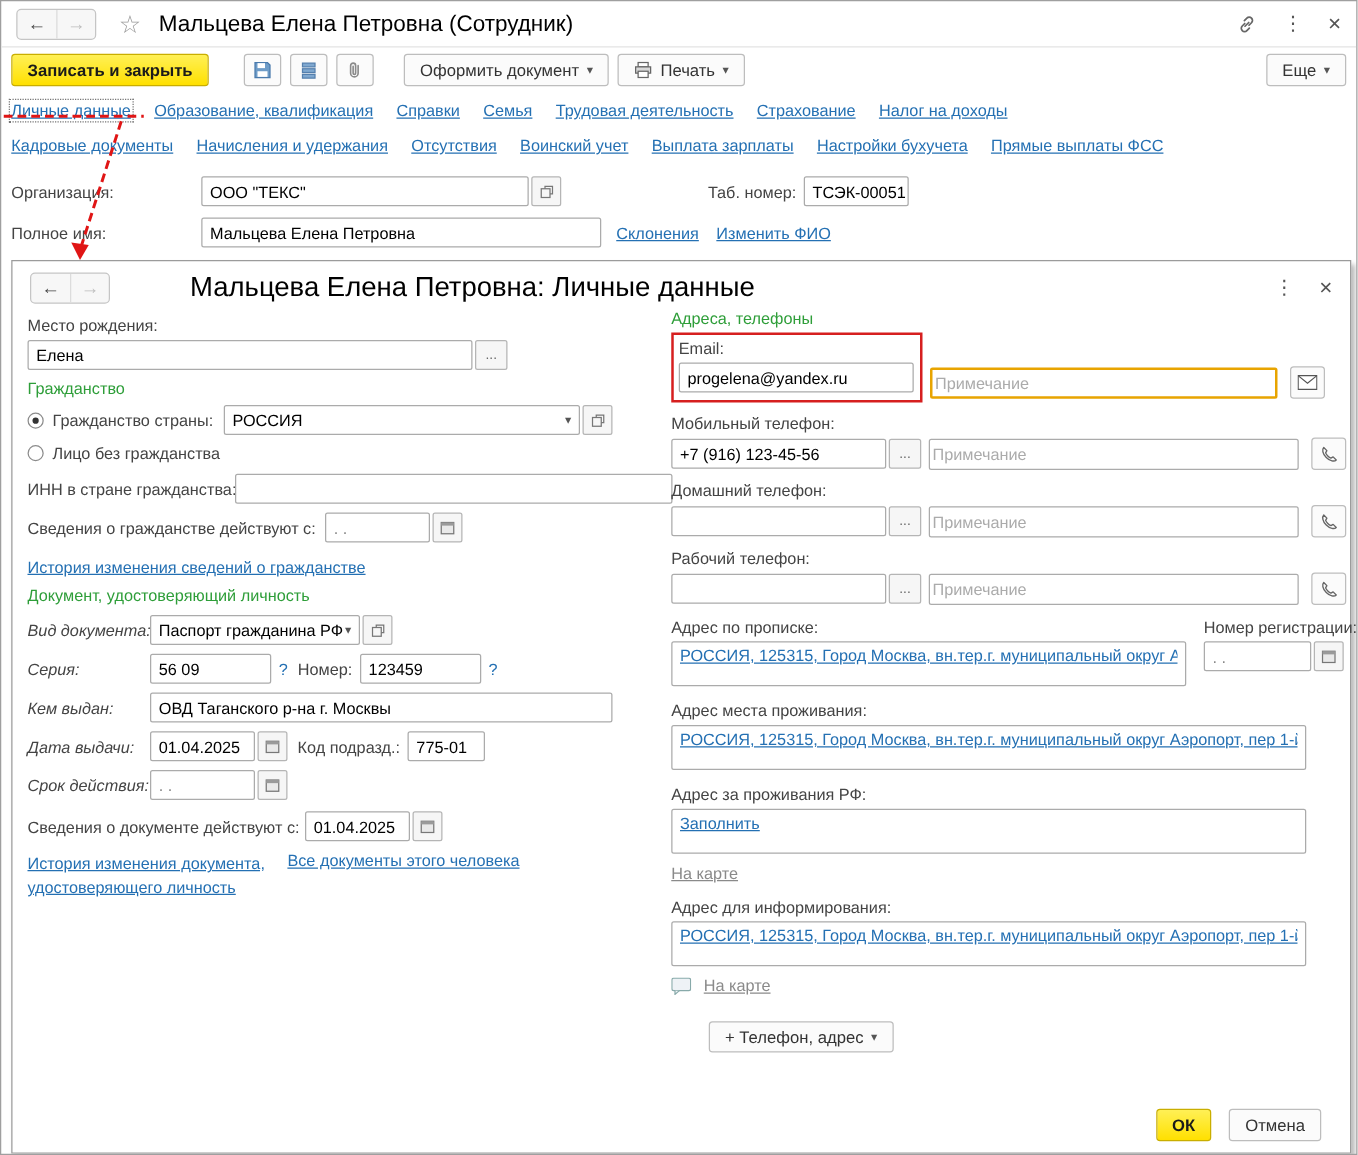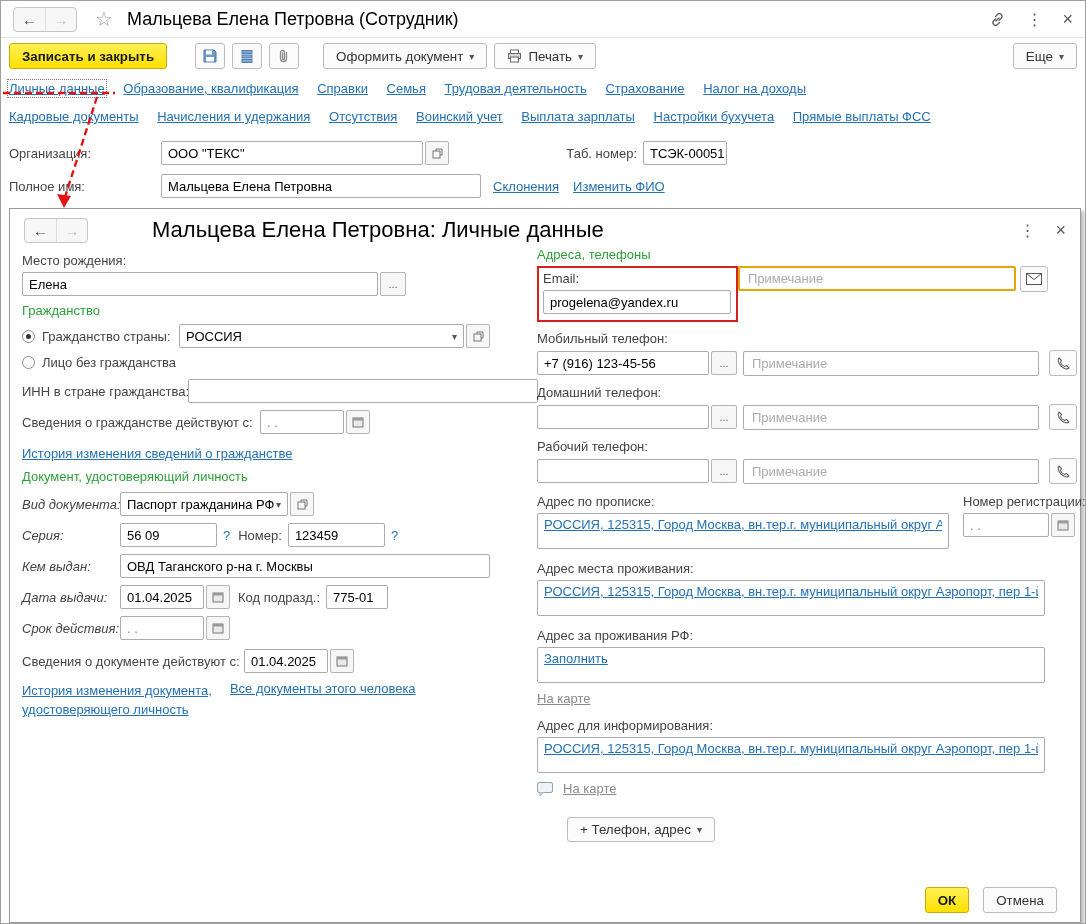--- a/index.html
+++ b/index.html
@@ -68,21 +68,21 @@
   .col-left { position:absolute; left:12px; top:44px; width:516px; }
   .col-right { position:absolute; left:527px; top:38px; width:546px; }
   .f-row { display:flex; align-items:center; margin-bottom:7px; }
   .lbl-98 { width:98px;font-style:italic; }
   .radio { width:13px; height:13px; border:1px solid #8c8c8c; border-radius:50%; margin-right:7px; flex:none; position:relative; background:#fff; }
   .radio.on::after { content:""; position:absolute; left:3px; top:3px; width:5px; height:5px; border-radius:50%; background:#333; }
   .q { color:#2470B3; margin:0 8px 0 6px; cursor:pointer; }
   .addr-box { border:1px solid #ABABAB; border-radius:2px; min-height:36px; padding:3px 6px; overflow:hidden; }
   .addr-box a { display:inline-block; max-width:100%; overflow:hidden; text-overflow:clip; white-space:nowrap; }
   .note-input {
-    border:1px solid #ABABAB; border-radius:2px; height:25px; padding:0 8px;
+    border:1px solid #ABABAB; border-radius:2px; height:25px; padding:0 2px;
     font-family:"Liberation Sans", sans-serif; font-size:13px; color:#000; background:#fff;
   }
   .note-input::placeholder { color:#ABABAB; }
   .note-focus { border:2px solid #E8A400; }
   .red-box { border:2px solid #D61F1F; padding:3px 6px 6px 4px; width:201px; }
   .dlg-buttons { position:absolute; right:23px; bottom:9px; display:flex; gap:14px; }
   .annotation { position:absolute; left:0; top:0; pointer-events:none; }
   svg.ic { display:block; }
 </style>
 </head>
@@ -352,21 +352,21 @@
 
     <div style="display:flex; gap:18px; margin-top:8px; align-items:flex-start">
       <a class="link" style="white-space:normal; line-height:19px"><span>История изменения документа,</span><br><span>удостоверяющего личность</span></a>
       <a class="link">Все документы этого человека</a>
     </div>
   </div>
 
   <div class="col-right">
     <div class="green-h" style="margin-bottom:4px">Адреса, телефоны</div>
 
-    <div style="display:flex; ">
+    <div style="display:flex; align-items:flex-end; gap:6px">
       <div class="red-box">
         <div class="lbl" style="margin-bottom:4px">Email:</div>
         <div class="input" style="width:188px">
             <span>progelena@yandex.ru</span>
           </div>
       </div>
       <input class="note-input note-focus" style="width: 278px; margin-bottom: 3px;" placeholder="Примечание">
       <div class="icon-btn" style="width:28px; margin-bottom:3px; margin-left:4px">
         <svg class="ic" width="16" height="12" viewBox="0 0 16 12">
             <rect x="0.5" y="0.5" width="15" height="11" fill="#fff" stroke="#555"></rect>

